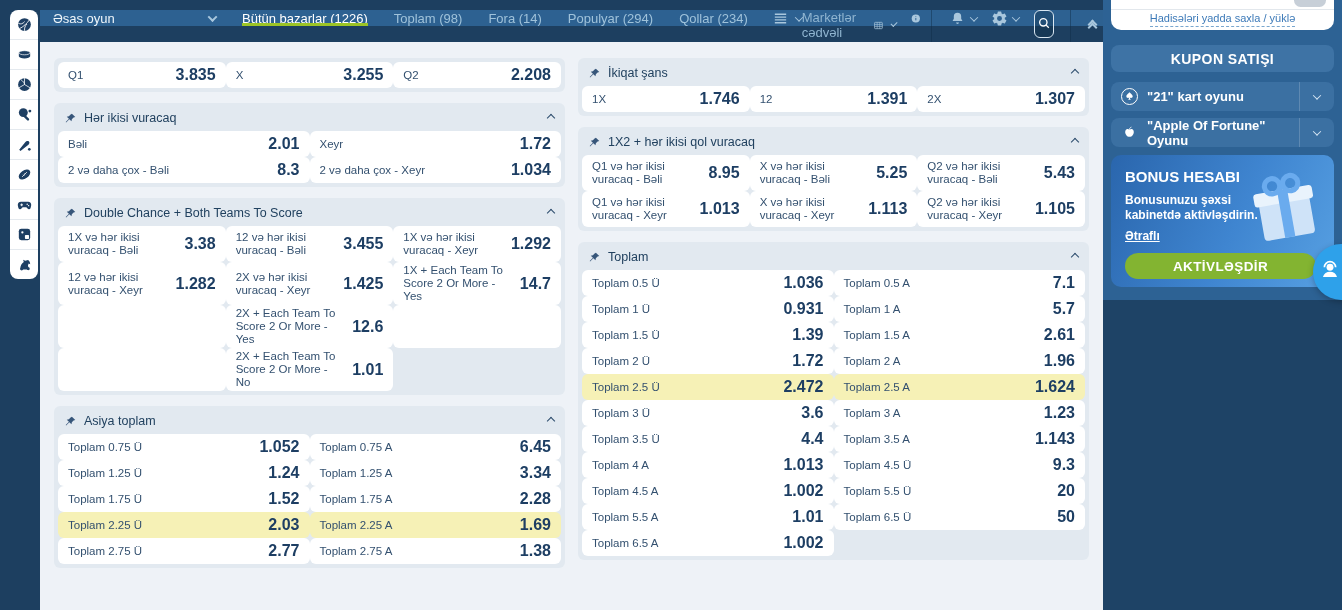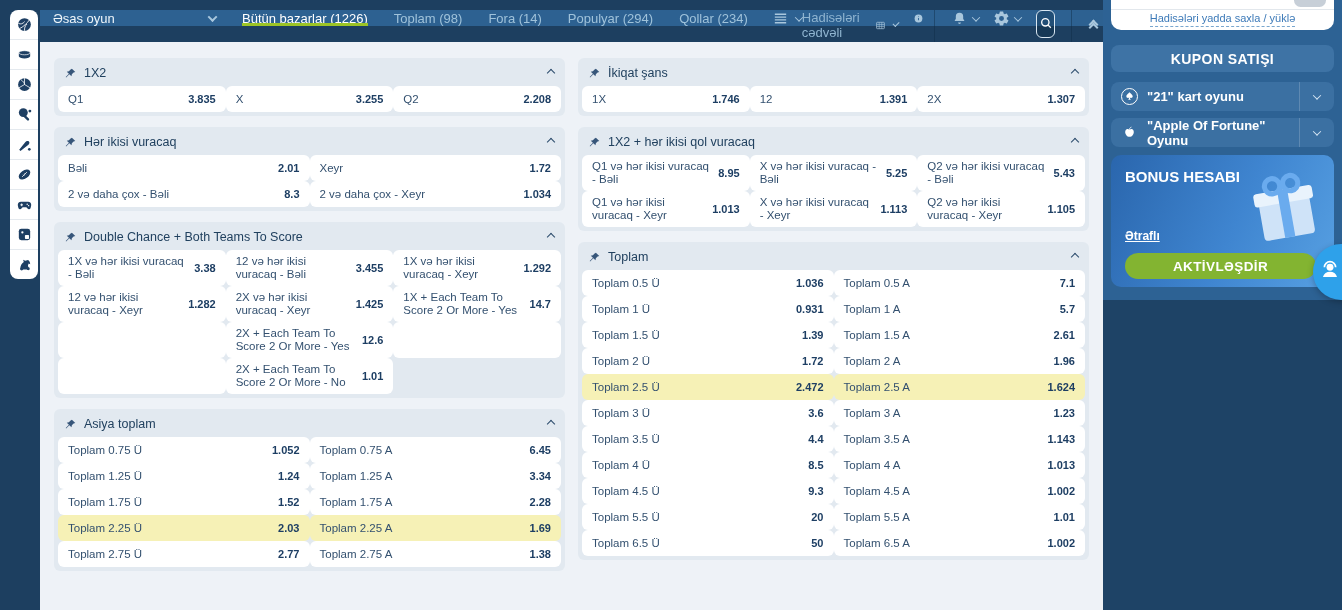--- a/index.html
+++ b/index.html
@@ -47,21 +47,21 @@
   .mc-pin{width:13px;height:13px;color:#37567a;margin-right:7px;}
   .mc-pin svg{width:100%;height:100%;display:block;}
   .mc-title{font-size:12.5px;color:#21415f;}
   .mc-head .chev{margin-left:auto;border-color:#2a4a6b;}
   .mc-grid{display:grid;gap:0;padding:1px;}
   .cell{background:#fff;border-radius:6px;display:flex;align-items:center;justify-content:space-between;gap:8px;min-height:26px;box-sizing:border-box;padding:2px 10px;cursor:pointer;}
   .cell.tall{min-height:36px;}
   .cell.hl{background:#f6f1b6;}
   .cell.empty{cursor:default;}
   .lbl{font-size:11.5px;line-height:13px;color:#33506f;}
-  .odd{font-size:11px;font-weight:bold;color:#1d3e63;white-space:nowrap;text-align:right;}
+  .odd{font-size:16px;font-weight:bold;color:#1d3e63;white-space:nowrap;text-align:right;}
 
   
   #right-panel{position:absolute;left:1103px;top:0;width:239px;height:610px;background:#1e4366;color:#fff;}
   .panel-top-bg{position:absolute;left:0;top:0;right:0;height:300px;background:#2d6294;}
   .save-card{position:absolute;left:8px;right:8px;top:0;height:30px;background:#fff;border-radius:0 0 10px 10px;}
   .toggle{position:absolute;right:8px;top:-6px;width:32px;height:13px;border-radius:7px;background:#c7cfd8;cursor:pointer;}
   .save-divider{position:absolute;left:0;right:0;top:9px;border-top:1px solid #e2e7ec;}
   .save-link{position:absolute;left:0;right:0;top:12px;text-align:center;font-size:11px;color:#3d7ab8;cursor:pointer;}
   .save-link span{border-bottom:1px dashed #79a7cf;padding-bottom:2px;}
   .kupon{position:absolute;left:8px;right:8px;top:45px;height:27px;border:none;border-radius:8px;background:#3e73a5;color:#fff;font-family:inherit;font-weight:bold;font-size:14px;letter-spacing:.4px;cursor:pointer;}
@@ -184,21 +184,21 @@
     <div class="menu-group">
       <span class="hdr-icon">
           <svg viewBox="0 0 24 24">
             <path d="M4 6h16M4 10h16M4 14h16M4 18h16" stroke="currentColor" stroke-width="1.8" fill="none"></path>
           </svg>
         </span>
       <span class="chev down sm"></span>
     </div>
     <div class="spacer"></div>
     <div class="mt-group">
-      <span>Hadisələri cədvəli</span>
+      <span>Marketlər cədvəli</span>
       <span class="hdr-icon">
           <svg viewBox="0 0 24 24">
             <rect x="3.5" y="5" width="17" height="14" rx="1.5" fill="none" stroke="currentColor" stroke-width="1.6"></rect>
             <path d="M3.5 9.7h17M3.5 14.3h17M9.2 5v14M14.8 5v14" stroke="currentColor" stroke-width="1.3" fill="none"></path>
           </svg>
         </span>
       <span class="chev down sm"></span>
     </div>
     <span class="hdr-icon info-btn">
         <svg viewBox="0 0 24 24">
@@ -233,29 +233,20 @@
     <div class="hdr-divider"></div>
     <div class="collapse-box">
       <span class="chev up"></span>
       <span class="chev up"></span>
     </div>
   </header>
 
   <main id="content">
     <div class="col" id="col-left">
         <section class="market-card">
-          <div class="mc-head">
-            <span class="mc-pin">
-              <svg viewBox="0 0 24 24">
-                <path d="M14.6 3.2l6.2 6.2-3.1.8-3.2 3.2-.7 3.9-4-4-5.9 5.9-.7-.7 5.9-5.9-4-4 3.9-.7 3.2-3.2z" fill="currentColor"></path>
-              </svg>
-            </span>
-            <span class="mc-title">1X2</span>
-            <span class="chev up sm"></span>
-          </div>
           <div class="mc-grid" style="grid-template-columns: repeat(3, 1fr);">
             <div class="cell">
               <span class="lbl">Q1</span>
               <span class="odd">3.835</span>
             </div>
             <div class="cell">
               <span class="lbl">X</span>
               <span class="odd">3.255</span>
             </div>
             <div class="cell">
@@ -519,24 +510,20 @@
             </div>
             <div class="cell">
               <span class="lbl">Toplam 3.5 Ü</span>
               <span class="odd">4.4</span>
             </div>
             <div class="cell">
               <span class="lbl">Toplam 3.5 A</span>
               <span class="odd">1.143</span>
             </div>
             <div class="cell">
-              <span class="lbl">Toplam 4 Ü</span>
-              <span class="odd">8.5</span>
-            </div>
-            <div class="cell">
               <span class="lbl">Toplam 4 A</span>
               <span class="odd">1.013</span>
             </div>
             <div class="cell">
               <span class="lbl">Toplam 4.5 Ü</span>
               <span class="odd">9.3</span>
             </div>
             <div class="cell">
               <span class="lbl">Toplam 4.5 A</span>
               <span class="odd">1.002</span>
@@ -590,20 +577,21 @@
             </svg>
           </span>
           <span class="g-lbl">"Apple Of Fortune" Oyunu</span>
           <span class="g-chev">
             <span class="chev down sm" style="border-color: rgb(214, 230, 244);"></span>
           </span>
         </div>
       </div>
     <div class="bonus">
       <div class="b-title">BONUS HESABI</div>
+      <div class="b-text">Bonusunuzu şəxsi kabinetdə aktivləşdirin.</div>
       <a class="b-link">Ətraflı</a>
       <div class="gift">
         <svg viewBox="0 0 90 90">
             <g transform="rotate(-10 45 45)">
               <rect x="21" y="38" width="50" height="37" rx="4" fill="#cfe3f8"></rect>
               <rect x="17" y="28" width="58" height="13" rx="3" fill="#e9f3fc"></rect>
               <rect x="41" y="28" width="10" height="47" fill="#6aabee"></rect>
               <circle cx="37" cy="23" r="7.5" fill="none" stroke="#6aabee" stroke-width="5"></circle>
               <circle cx="55" cy="23" r="7.5" fill="none" stroke="#6aabee" stroke-width="5"></circle>
             </g>

